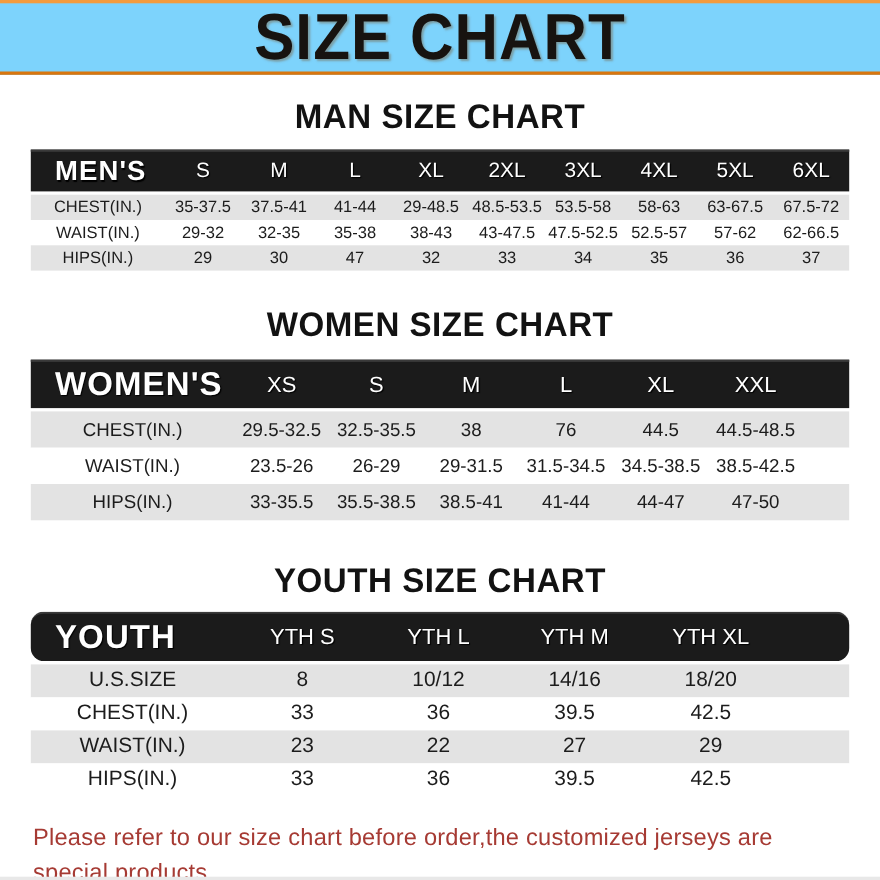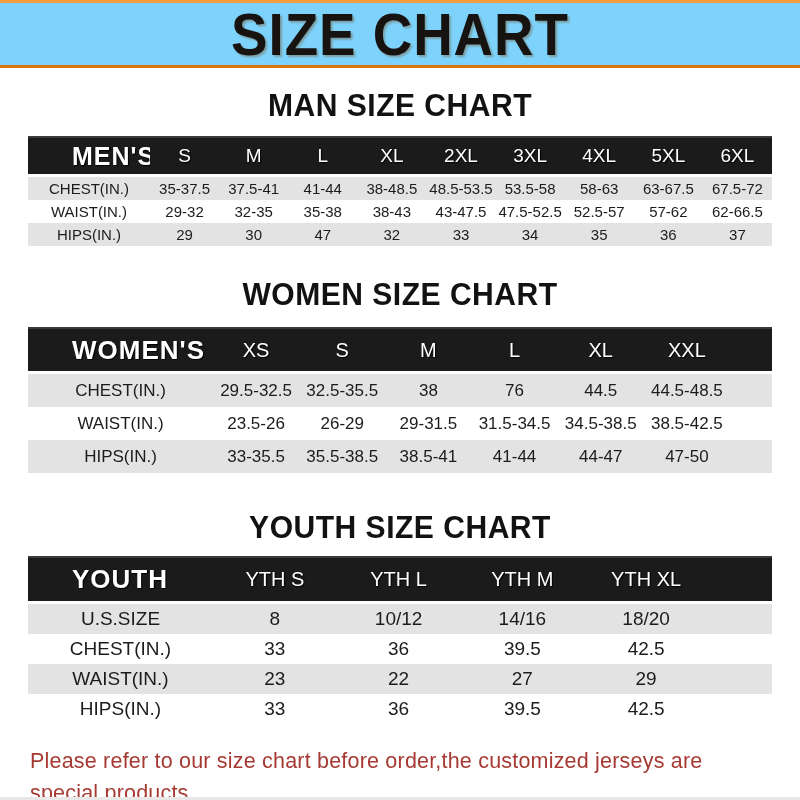--- a/index.html
+++ b/index.html
@@ -34,46 +34,46 @@
 
   
   .size-table { margin: 0 28px; width: 744px; }
   .thead {
     background: #1b1b1b; color: #ffffff;
     align-items: center;
     border-top: 2px solid #3a3a3a;
     margin-bottom: 3px;
   }
   .thead .cell { font-size: 20px; text-shadow: 1px 1px 1px #000; }
-  .thead .cell.label { font-size: 26px; font-weight: bold; letter-spacing: 1px; }
+  .thead .cell.label { font-size: 30px; font-weight: bold; letter-spacing: 1px; }
   .trow  { align-items: center; }
   .trow.gray  { background: #e3e3e3; }
   .trow.white { background: #ffffff; }
   .cell { text-align: center; overflow: hidden; white-space: nowrap; }
   .cell.label { text-align: center; }
-  .thead .cell.label { text-align: left; padding-left: 44px; }
+  .thead .cell.label { text-align: left; padding-left: 22px; }
 
   
   .men { margin-top: 12px; }
   .men .thead, .men .trow { display: grid; grid-template-columns: 122px repeat(9, 1fr); }
   .men .thead { height: 38px; }
   .men .trow  { height: 23px; font-size: 15px; }
   .men .thead .cell { font-size: 19px; }
   .men .thead .cell.label { font-size: 25px; }
 
   
   .women { margin-top: 14px; }
   .women .thead, .women .trow { display: grid; grid-template-columns: 185px repeat(6, 1fr) 42px; }
   .women .thead { height: 44px; }
   .women .trow  { height: 33px; font-size: 17px; }
 
   
   .youth { margin-top: 10px; }
   .youth .thead, .youth .trow { display: grid; grid-template-columns: 185px repeat(4, 1fr) 64px; }
-  .youth .thead { height: 45px; }
+  .youth .thead { height: 45px; border-radius: 12px; }
   .youth .trow  { height: 30px; font-size: 19px; }
 
   
   .footer-note {
     margin: 21px 30px 0 30px;
     color: #A63A33;
     font-size: 21.5px;
     line-height: 32px;
     letter-spacing: 0.2px;
   }
@@ -102,21 +102,21 @@
     <div class="cell">3XL</div>
     <div class="cell">4XL</div>
     <div class="cell">5XL</div>
     <div class="cell">6XL</div>
   </div>
   <div class="trow gray">
     <div class="cell label">CHEST(IN.)</div>
     <div class="cell">35-37.5</div>
     <div class="cell">37.5-41</div>
     <div class="cell">41-44</div>
-    <div class="cell">38-48.5</div>
+    <div class="cell">29-48.5</div>
     <div class="cell">48.5-53.5</div>
     <div class="cell">53.5-58</div>
     <div class="cell">58-63</div>
     <div class="cell">63-67.5</div>
     <div class="cell">67.5-72</div>
   </div>
   <div class="trow white">
     <div class="cell label">WAIST(IN.)</div>
     <div class="cell">29-32</div>
     <div class="cell">32-35</div>

